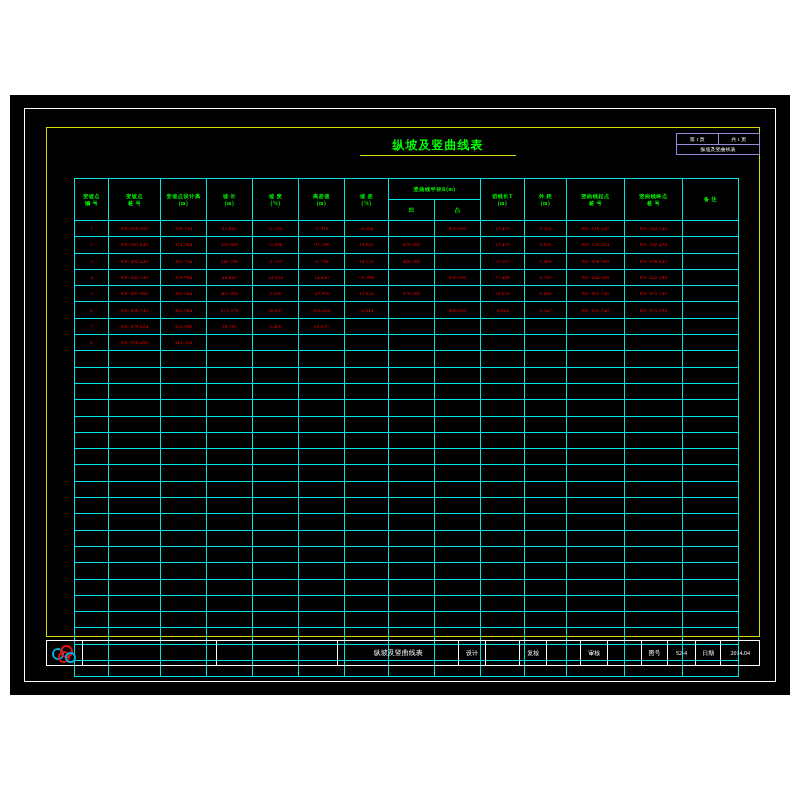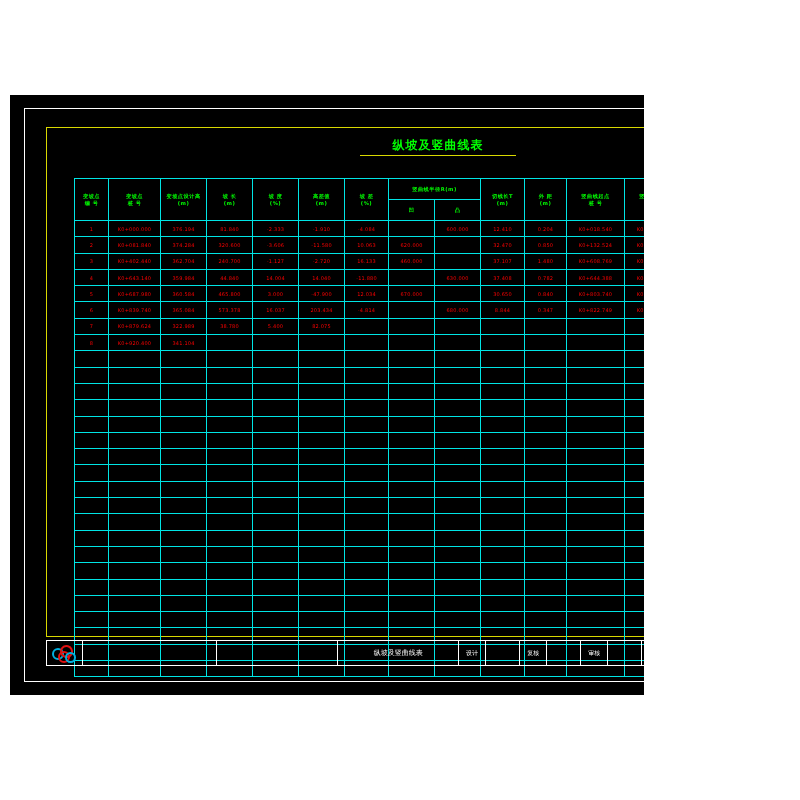--- a/index.html
+++ b/index.html
@@ -1,18 +1,18 @@
 <!DOCTYPE html>
 <html><head>
 <meta charset="utf-8">
 <style>
   html,body{margin:0;padding:0;background:#ffffff;}
   body{width:800px;height:800px;font-family:"DejaVu Sans","Liberation Sans",sans-serif;}
 
-  #root{position:relative;width:644px;height:800px;background:#ffffff;overflow:hidden;}
+  #root{position:relative;width:800px;height:800px;background:#ffffff;overflow:hidden;font-family:Liberation Serif, serif;}
 
   
   .canvas{position:absolute;left:10px;top:95px;width:780px;height:600px;background:#000000;}
 
   
   .sheet-border{position:absolute;left:24px;top:108px;width:752px;height:574px;border:1px solid #ffffff;box-sizing:border-box;}
 
   
   .tbl-frame{position:absolute;left:46px;top:127px;width:714px;height:510px;border:1px solid #d9d900;box-sizing:border-box;}
 

